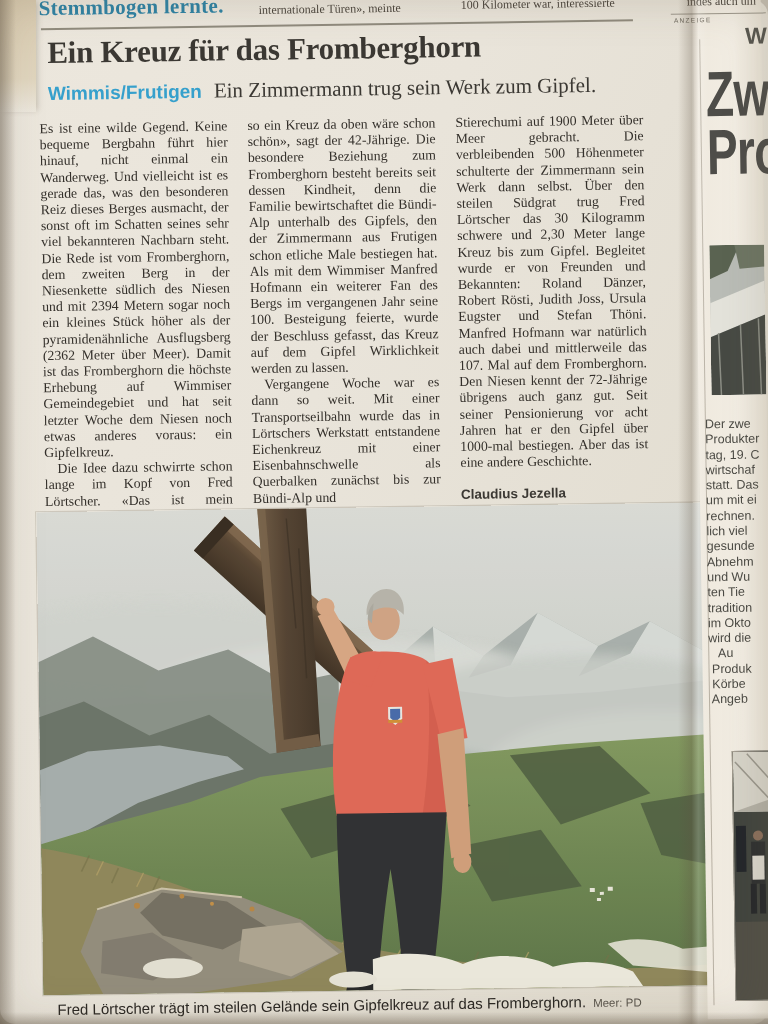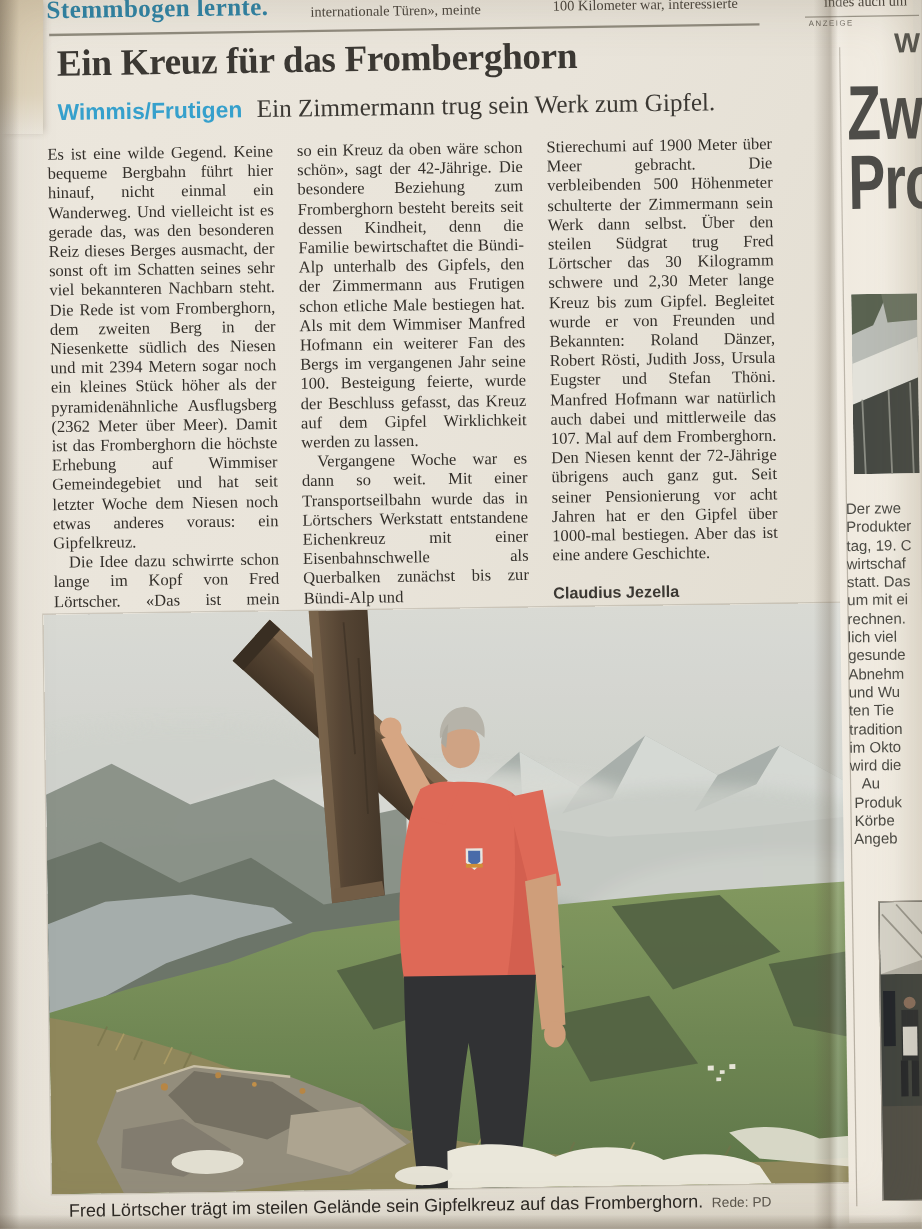--- a/index.html
+++ b/index.html
@@ -1,17 +1,17 @@
 <!DOCTYPE html>
 <html><head>
 <meta charset="utf-8">
 <style>
   html,body{margin:0;padding:0;width:768px;height:1024px;overflow:hidden;
     background:#c8c2b6;font-family:"Liberation Serif",serif;}
-  #sheet{position:absolute;inset:0;background:linear-gradient(115deg,#ece7dd 0%,#e9e4da 40%,#e3ded2 75%,#ddd7c9 100%);}
+  #sheet{position:absolute;inset:0;background:linear-gradient(115deg,#ece7dd 0%,#e9e4da 40%,#e3ded2 75%,#ddd7c9 100%);border-radius:15px;}
   .rot{position:absolute;inset:0;transform:rotate(-0.85deg);transform-origin:390px 500px;}
   .abs{position:absolute;}
   
   .teaser{left:46px;top:-9px;font:700 21px/24px "Liberation Serif",serif;color:#2d82a4;letter-spacing:.3px;white-space:nowrap;}
   .frag{font:12px/14px "Liberation Serif",serif;color:#4a443c;white-space:nowrap;}
   .rule-l{left:48px;top:23px;width:592px;height:1.5px;background:#8f8a7d;}
   .rule-r{left:678px;top:18px;width:95px;height:1.2px;background:#9b968a;}
   .anzeige{left:681px;top:21px;font:6.5px "Liberation Sans",sans-serif;letter-spacing:1.3px;color:#6b665c;}
   .cornerW{left:752px;top:28px;font:800 23px "Liberation Sans",sans-serif;color:#57564f;}
   
@@ -190,21 +190,21 @@
         <path d="M330,452 C360,442 400,448 420,458 C450,446 490,450 510,462 C540,454 570,458 590,468 L600,483 L330,483 Z" fill="#ece9dd"></path>
         <path d="M565,440 C590,432 620,436 640,446 L668,444 L668,470 L590,462 Z" fill="#e6e3d6" opacity=".9"></path>
         <ellipse cx="130" cy="458" rx="30" ry="10" fill="#e2dfd2"></ellipse>
         <ellipse cx="310" cy="472" rx="24" ry="8" fill="#e7e4d8"></ellipse>
       </g>
       <rect x="0" y="0" width="668" height="483" fill="#d9cfbd" opacity=".07"></rect>
     </svg>
   </div>
 
   <div class="abs caption-row">
-    <span class="caption">Fred Lörtscher trägt im steilen Gelände sein Gipfelkreuz auf das Fromberghorn.</span><span class="credit">Rede: PD</span>
+    <span class="caption">Fred Lörtscher trägt im steilen Gelände sein Gipfelkreuz auf das Fromberghorn.</span><span class="credit">Meer: PD</span>
   </div>
 
   <div class="abs rpage"></div>
   <div class="abs frag" style="left:694px;top:-1px">indes auch um</div>
   <div class="abs rule-r"></div>
   <div class="abs anzeige">ANZEIGE</div>
   <div class="abs cornerW">W</div>
   <div class="abs ad-border"></div>
   <div class="abs zw">
     <div>Zw</div>

